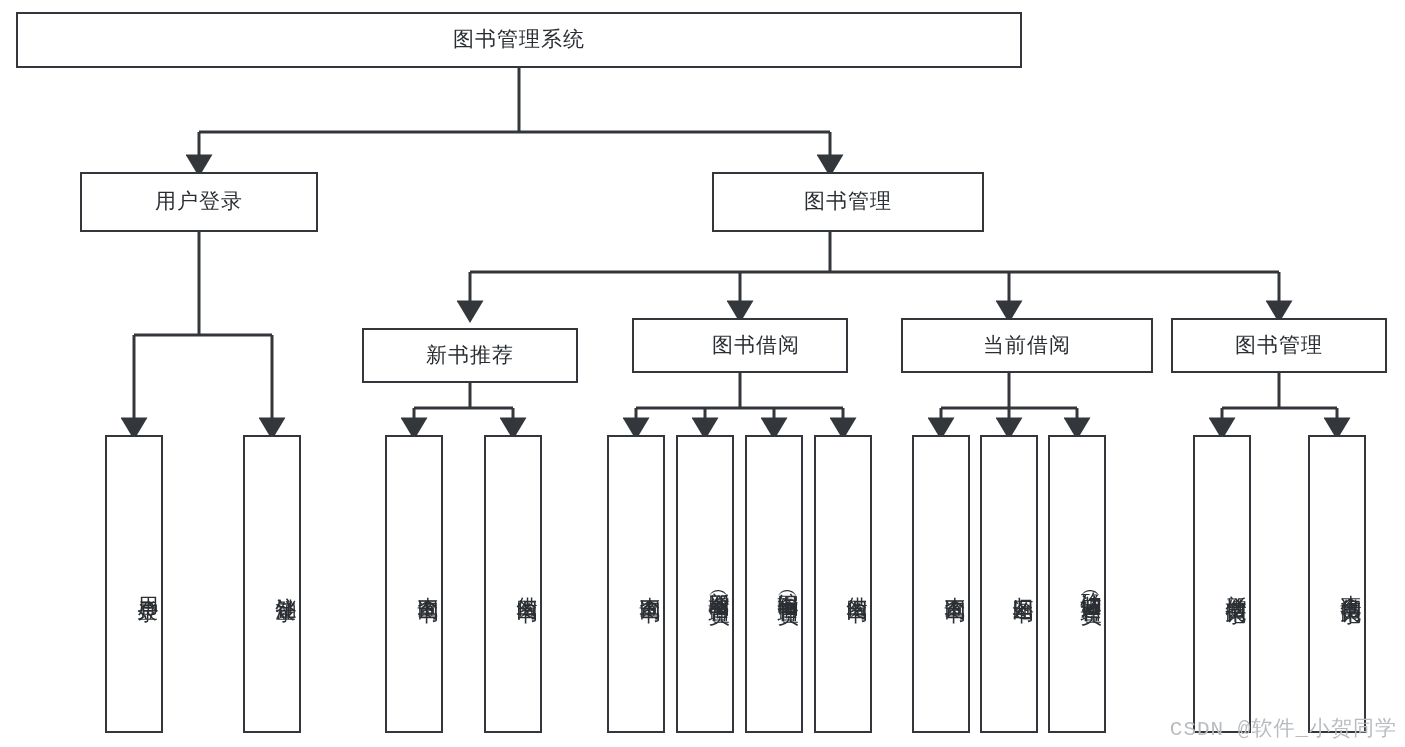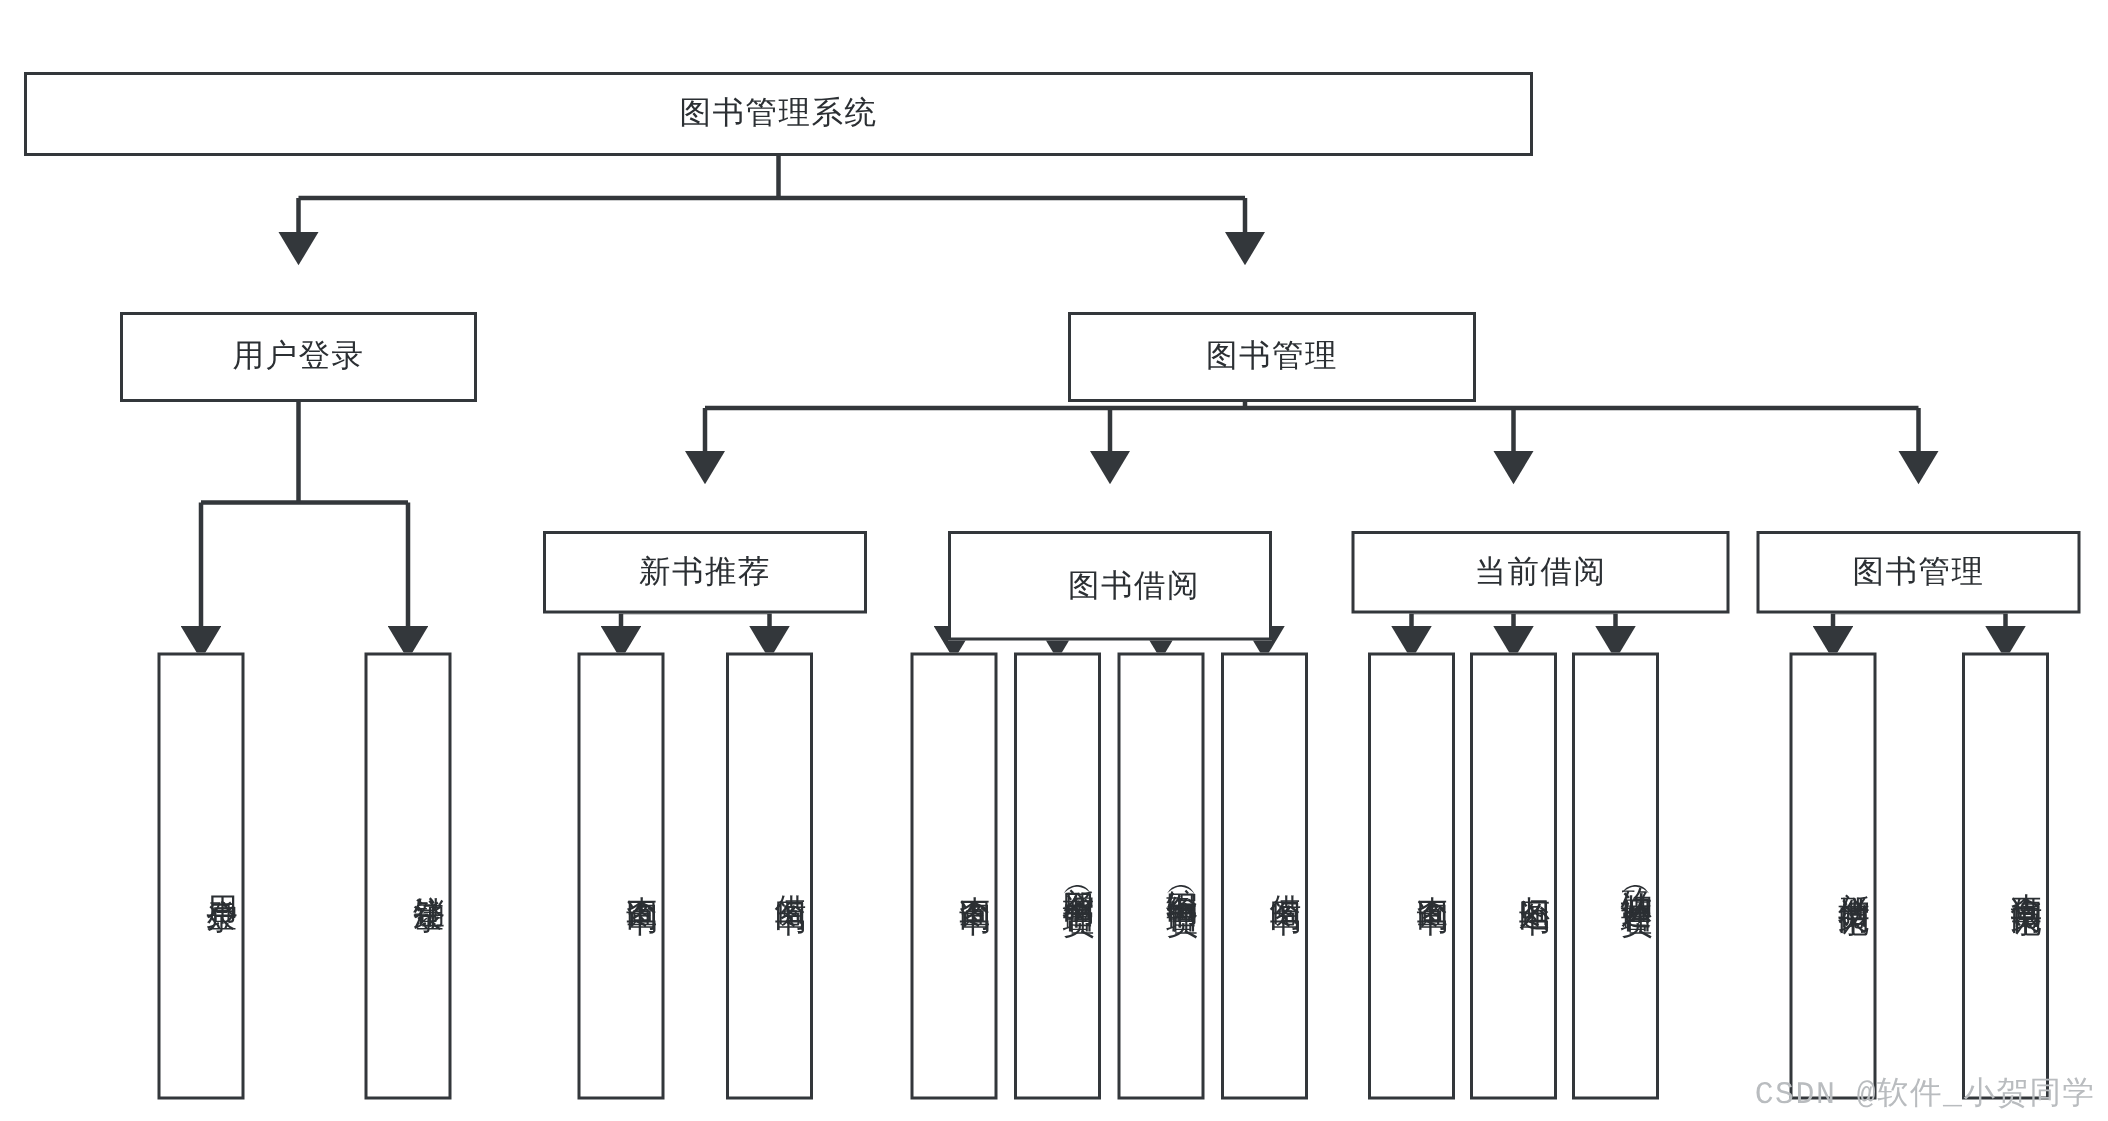--- a/index.html
+++ b/index.html
@@ -33,21 +33,20 @@
     border: 2px solid #33373b;
     display: flex;
     align-items: center;
     justify-content: center;
     color: #2b2f33;
   }
   .node.horiz {
     font-size: 21px;
     letter-spacing: 1px;
     line-height: 1.2;
-    margin-top: 36px;
   }
   .node.vert {
     writing-mode: vertical-rl;
     text-orientation: upright;
     font-size: 21px;
     line-height: 1.25;
     letter-spacing: 2px;
     padding: 6px 0;
     align-items: flex-start;
     justify-content: center;
@@ -129,24 +128,24 @@
     <span>图书管理系统</span>
   </div>
 
   <div class="node horiz" style="left:80px; top:172px; width:238px; height:60px;">
     <span>用户登录</span>
   </div>
   <div class="node horiz" style="left:712px; top:172px; width:272px; height:60px;">
     <span>图书管理</span>
   </div>
 
-  <div class="node horiz" style="left:362px; top:318px; width:216px; height:55px;">
+  <div class="node horiz" style="left:362px; top:328px; width:216px; height:55px;">
     <span>新书推荐</span>
   </div>
-  <div class="node horiz" style="left:632px; top:318px; width:216px; height:73px;padding-left:32px;">
+  <div class="node horiz" style="left:632px; top:318px; width:216px; height:55px;padding-left:32px;">
     <span>图书借阅</span>
   </div>
   <div class="node horiz" style="left:901px; top:318px; width:252px; height:55px;">
     <span>当前借阅</span>
   </div>
   <div class="node horiz" style="left:1171px; top:318px; width:216px; height:55px;">
     <span>图书管理</span>
   </div>
 
   <div class="node vert" style="left:105px; top:435px; width:58px; height:298px;">

